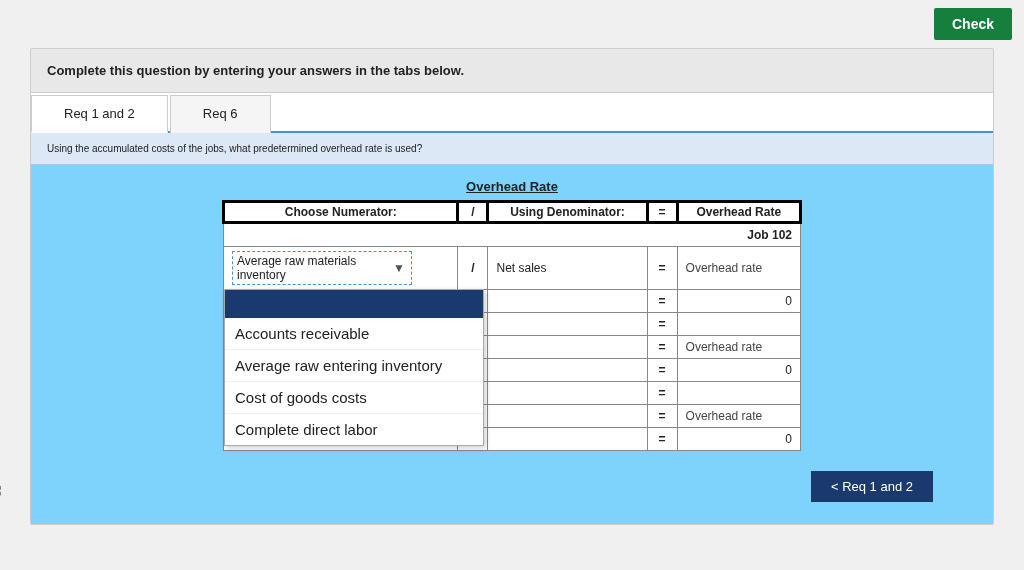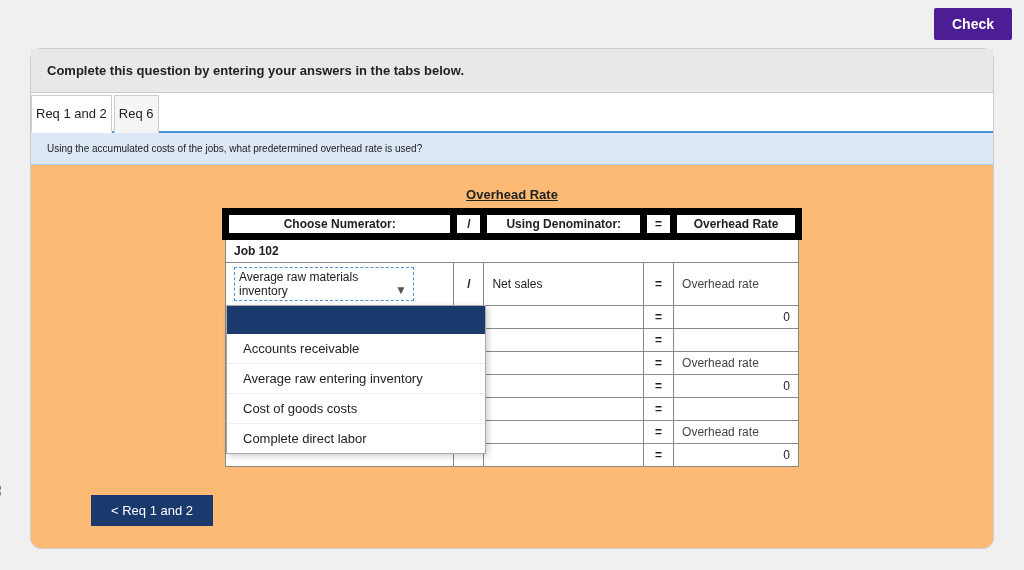--- a/index.html
+++ b/index.html
@@ -5,54 +5,54 @@
     * { box-sizing: border-box; margin: 0; padding: 0; }
     body { font-family: Arial, sans-serif; font-size: 13px; background: #f0f0f0; color: #222; }
 
     .top-bar {
       display: flex;
       justify-content: flex-end;
       padding: 8px 12px;
       background: #f0f0f0;
     }
     .check-btn {
-      background: #4c1d95;
+      background: #15803d;
       color: white;
       border: none;
       padding: 8px 18px;
       font-size: 14px;
       font-weight: bold;
       cursor: pointer;
       border-radius: 2px;
     }
 
     .main-container {
-      background: #fdba74;
+      background: #7dd3fc;
       margin: 0 30px;
       border: 1px solid #ccc;
-      border-radius: 11px;
+      border-radius: 2px;
     }
 
     .instruction-bar {
       background: #e8e8e8;
       padding: 14px 16px;
       font-weight: bold;
       font-size: 13px;
       border-bottom: 1px solid #ccc;
     }
 
     .tabs-bar {
       display: flex;
       border-bottom: 2px solid #4a90d9;
       padding: 0;
       margin: 0;
       background: #fff;
     }
     .tab {
-      padding: 10px 4px;
+      padding: 10px 32px;
       border: 1px solid #ccc;
       border-bottom: none;
       background: #fff;
       cursor: pointer;
       font-size: 13px;
       margin-right: 2px;
       position: relative;
       top: 2px;
     }
     .tab.active {
@@ -74,64 +74,64 @@
 
     .table-section {
       padding: 10px 60px;
       position: relative;
     }
 
     .overhead-table {
       width: 580px;
       border-collapse: collapse;
       border: 1px solid #888;
-      margin: 12px auto;
+      margin: 4px auto;
     }
 
     .overhead-table caption {
       font-weight: bold;
       text-decoration: underline;
       margin-bottom: 6px;
       font-size: 13px;
       text-align: center;
     }
 
     .overhead-table th {
-      border: 7px solid #000000;
+      border: 3px solid #000000;
       padding: 2px 8px;
       background: #fff;
       font-weight: bold;
       font-size: 12px;
     }
 
     .overhead-table td {
       border: 1px solid #888;
       padding: 4px 8px;
       font-size: 12px;
       background: #fff;
     }
 
     .overhead-table .separator-col {
       text-align: center;
       width: 30px;
       font-weight: bold;
     }
 
     .job-row td {
-      text-align: left;
+      text-align: right;
       font-weight: bold;
     }
 
     .numerator-cell {
       position: relative;
     }
 
     .select-wrapper {
       display: flex;
-      align-items: flex-end;
+      align-items: center;
       border: 1px dashed #4a90d9;
       padding: 2px 4px;
       background: #fff;
       width: 180px;
     }
     .select-wrapper span.selected-text {
       flex: 1;
       font-size: 12px;
     }
     .select-arrow {
@@ -154,42 +154,42 @@
       box-shadow: 2px 2px 6px rgba(0,0,0,0.2);
       z-index: 100;
     }
 
     .dropdown-header {
       background: #1a3a6e;
       height: 28px;
     }
 
     .dropdown-item {
-      padding: 7px 16px;
-      font-size: 13px;
+      padding: 7px 10px;
+      font-size: 15px;
       cursor: pointer;
       border-bottom: 1px solid #eee;
     }
     .dropdown-item:last-child {
       border-bottom: none;
     }
 
     .overhead-rate-text {
       font-size: 12px;
       color: #444;
     }
 
     .rate-value {
       text-align: right;
       padding-right: 10px;
     }
 
     .nav-buttons {
       display: flex;
-      justify-content: flex-start;
+      justify-content: flex-end;
       padding: 16px 0 12px;
     }
 
     .nav-btn {
       background: #1a3a6e;
       color: white;
       border: none;
       padding: 8px 20px;
       font-size: 13px;
       cursor: pointer;

